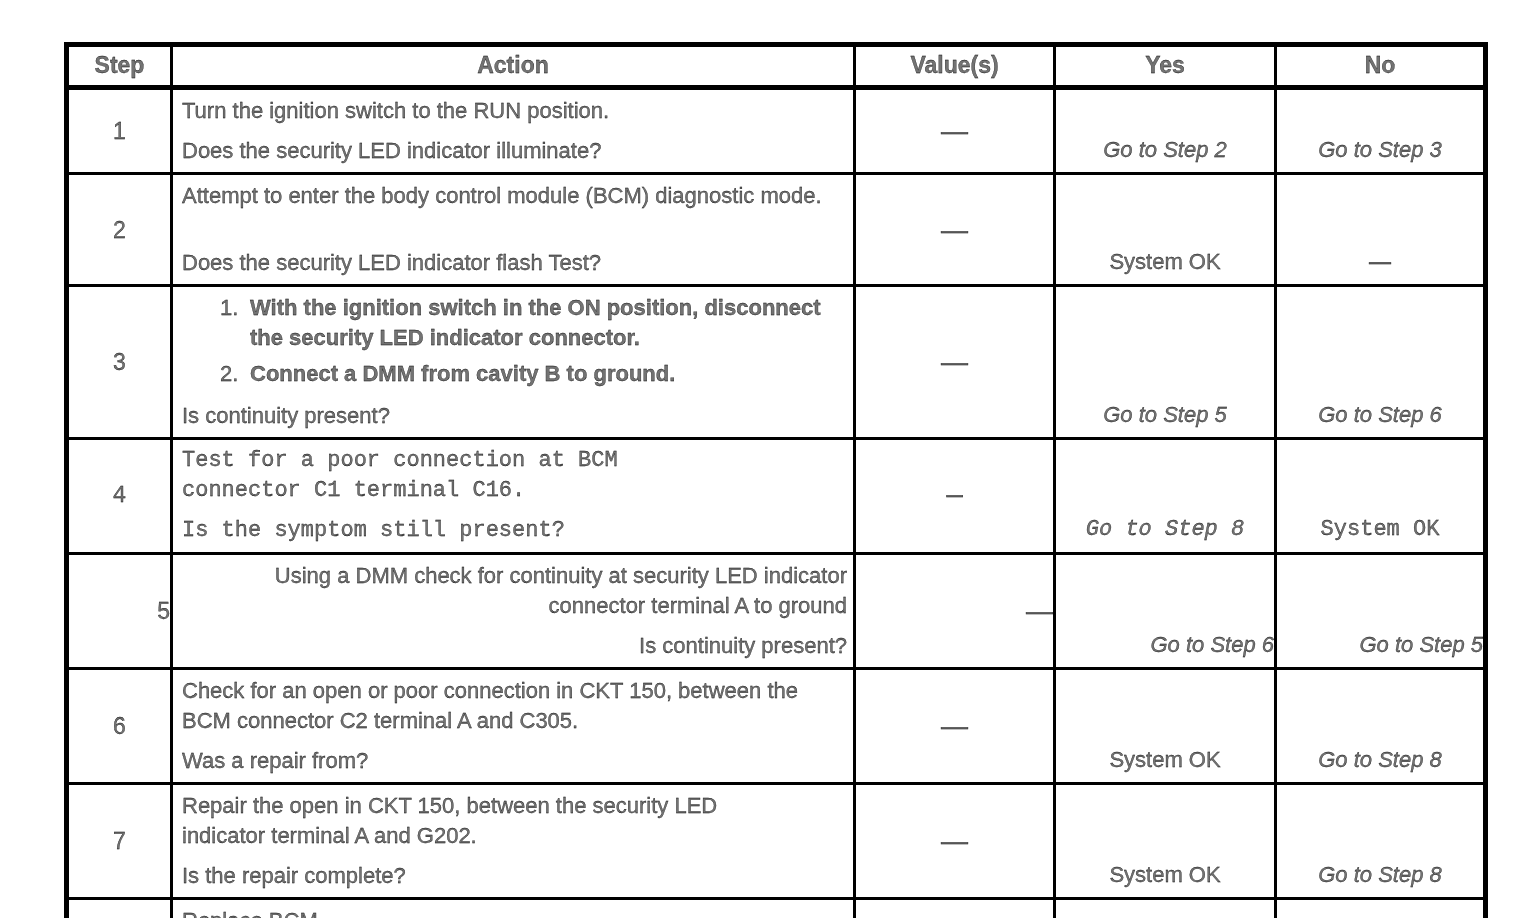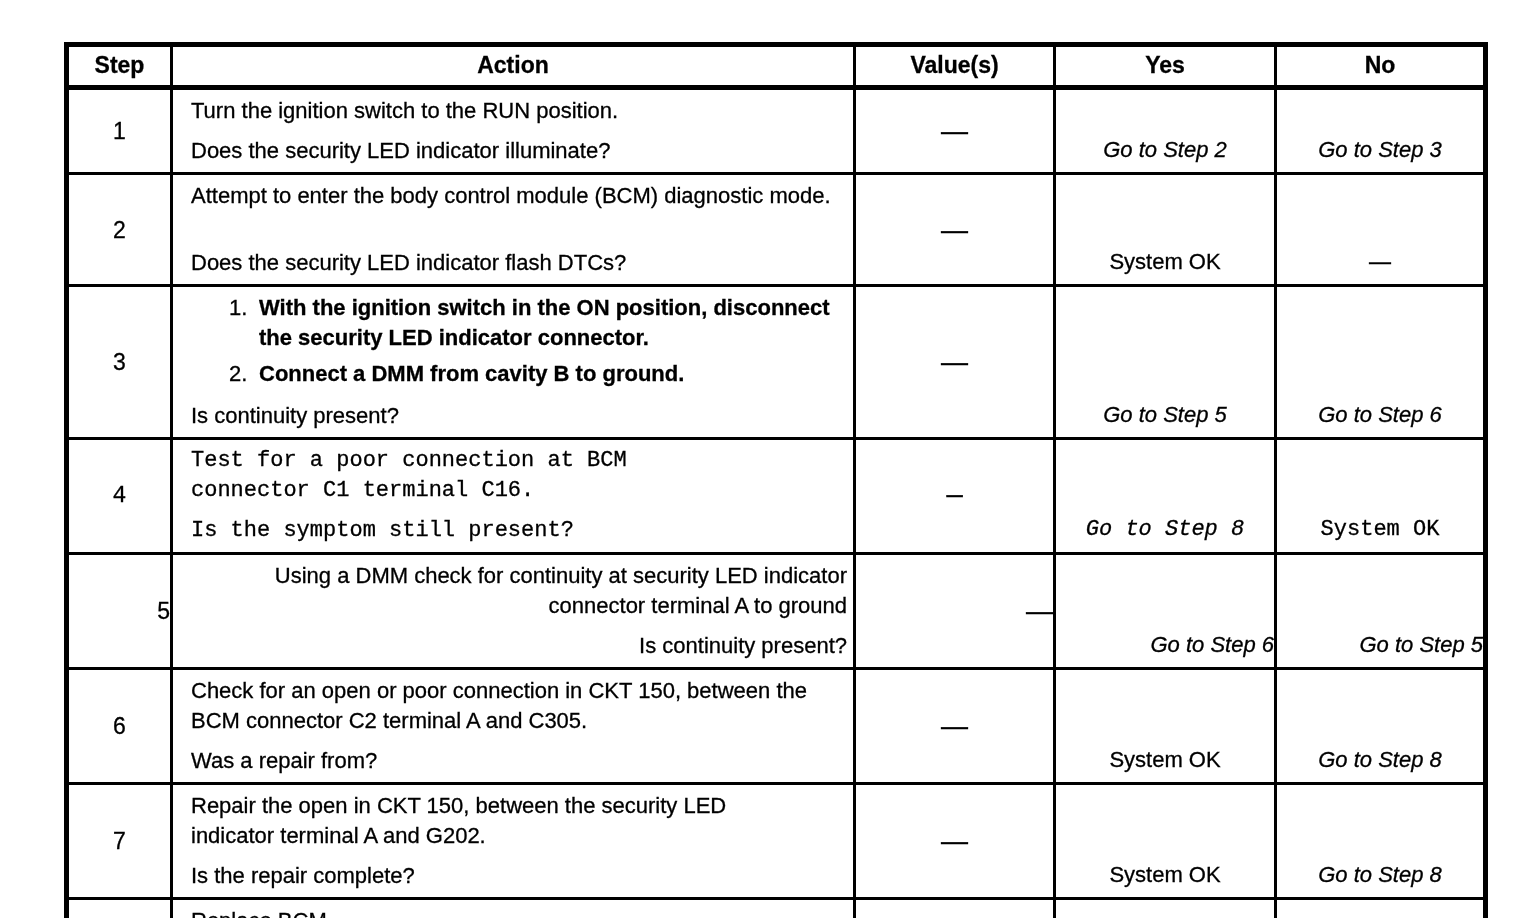--- a/index.html
+++ b/index.html
@@ -8,21 +8,21 @@
     background: #ffffff;
     width: 1536px;
     height: 918px;
     overflow: hidden;
   }
   .page {
     position: relative;
     width: 1340px;
     height: 918px;
     font-family: "Liberation Sans", "DejaVu Sans", sans-serif;
-    color: #000000;
+    color: #737373;
   }
   table.diag {
     position: absolute;
     left: 64px;
     top: 42px;
     width: 1419px;
     border-collapse: collapse;
     table-layout: fixed;
     border: 5px solid #000;
     background: #fff;
@@ -49,21 +49,21 @@
     vertical-align: middle;
     font-size: 23px;
   }
   td.action { vertical-align: top; }
   .action-inner {
     display: flex;
     flex-direction: column;
     justify-content: space-between;
     height: 100%;
     box-sizing: border-box;
-    padding: 6px 6px 6px 18px;
+    padding: 6px 6px 6px 9px;
   }
   .action-top { }
   .para { margin: 0 0 4px 0; }
   .list { margin-left: 38px; }
   .li { display: flex; margin-bottom: 6px; }
   .li .num { width: 30px; flex: 0 0 30px; }
   .li .li-text { flex: 1; font-weight: bold; }
   .question { margin-top: 6px; }
   td.value {
     text-align: center;
@@ -124,21 +124,21 @@
         <td class="jump goto">Go to Step 3</td>
       </tr>
 
       <tr class="hr2">
         <td class="step">2</td>
         <td class="action">
           <div class="action-inner">
             <div class="action-top">
               <div class="para">Attempt to enter the body control module (BCM) diagnostic mode.</div>
             </div>
-            <div class="question">Does the security LED indicator flash DTCs?</div>
+            <div class="question">Does the security LED indicator flash Test?</div>
           </div>
         </td>
         <td class="value">—</td>
         <td class="jump">System OK</td>
         <td class="jump">—</td>
       </tr>
 
       <tr class="hr3">
         <td class="step">3</td>
         <td class="action">

